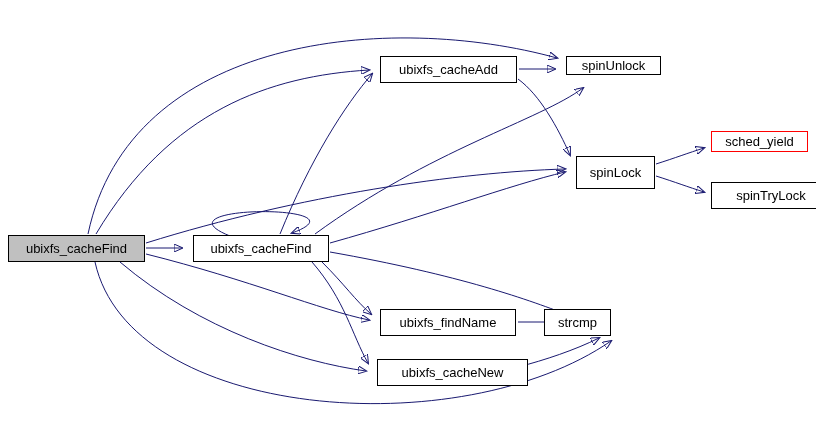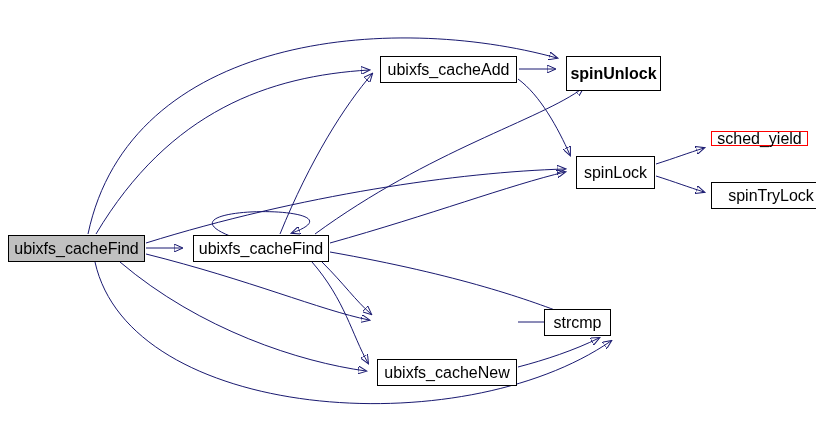--- a/index.html
+++ b/index.html
@@ -25,21 +25,21 @@
   svg.edges path, svg.edges line {
     fill: none;
     stroke: #191970;
     stroke-width: 1;
   }
   .node {
     position: absolute;
     box-sizing: border-box;
     border: 1px solid #000000;
     background: #ffffff;
-    font-size: 16px;
+    font-size: 13px;
     color: #000000;
     display: flex;
     align-items: center;
     justify-content: center;
     text-align: center;
     white-space: nowrap;
     cursor: pointer;
   }
   .node-main {
     background: #c0c0c0;
@@ -82,26 +82,27 @@
     <path d="M518,322 L573,322" marker-end="url(#arrow)"></path>
     <path d="M518,367 C545,360 575,350 599,338" marker-end="url(#arrow)"></path>
   </svg>
 
   <div class="node node-main" style="left:8px; top:235px; width:137px; height:27px;">ubixfs_cacheFind</div>
 
   <div class="node" style="left:193px; top:235px; width:136px; height:27px;">ubixfs_cacheFind</div>
 
   <div class="node" style="left:380px; top:56px; width:137px; height:27px;">ubixfs_cacheAdd</div>
 
-  <div class="node" style="left:566px; top:56px; width:95px; height:35px;font-weight:bold;">spinUnlock</div>
+  <div class="node" style="left:566px; top:56px; width:95px; height:19px;">spinUnlock</div>
 
   <div class="node" style="left:576px; top:156px; width:79px; height:33px;">spinLock</div>
 
-  <div class="node node-alert" style="left:711px; top:131px; width:97px; height:15px;">sched_yield</div>
+  <div class="node node-alert" style="left:711px; top:131px; width:97px; height:21px;">sched_yield</div>
 
   <div class="node" style="left:711px; top:182px; width:120px; height:27px;">spinTryLock</div>
 
+  <div class="node" style="left:380px; top:309px; width:136px; height:27px;">ubixfs_findName</div>
 
   <div class="node" style="left:544px; top:309px; width:67px; height:27px;">strcmp</div>
 
-  <div class="node" style="left:377px; top:359px; width:140px; height:27px;">ubixfs_cacheNew</div>
+  <div class="node" style="left:377px; top:359px; width:151px; height:27px;">ubixfs_cacheNew</div>
 
 </div>
 
 </body></html>

